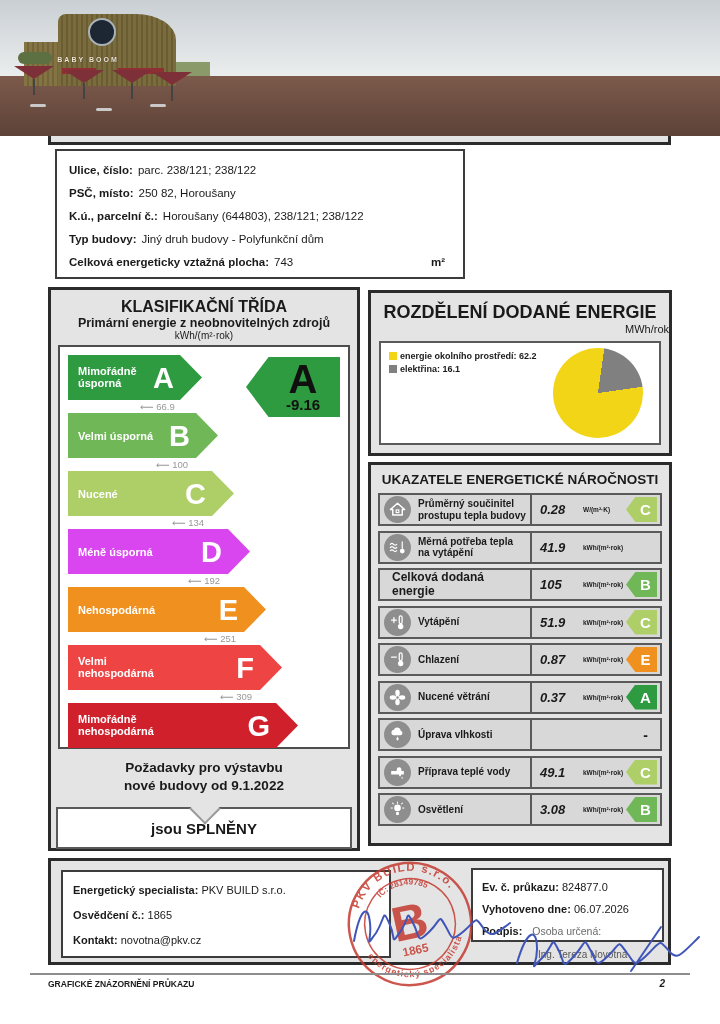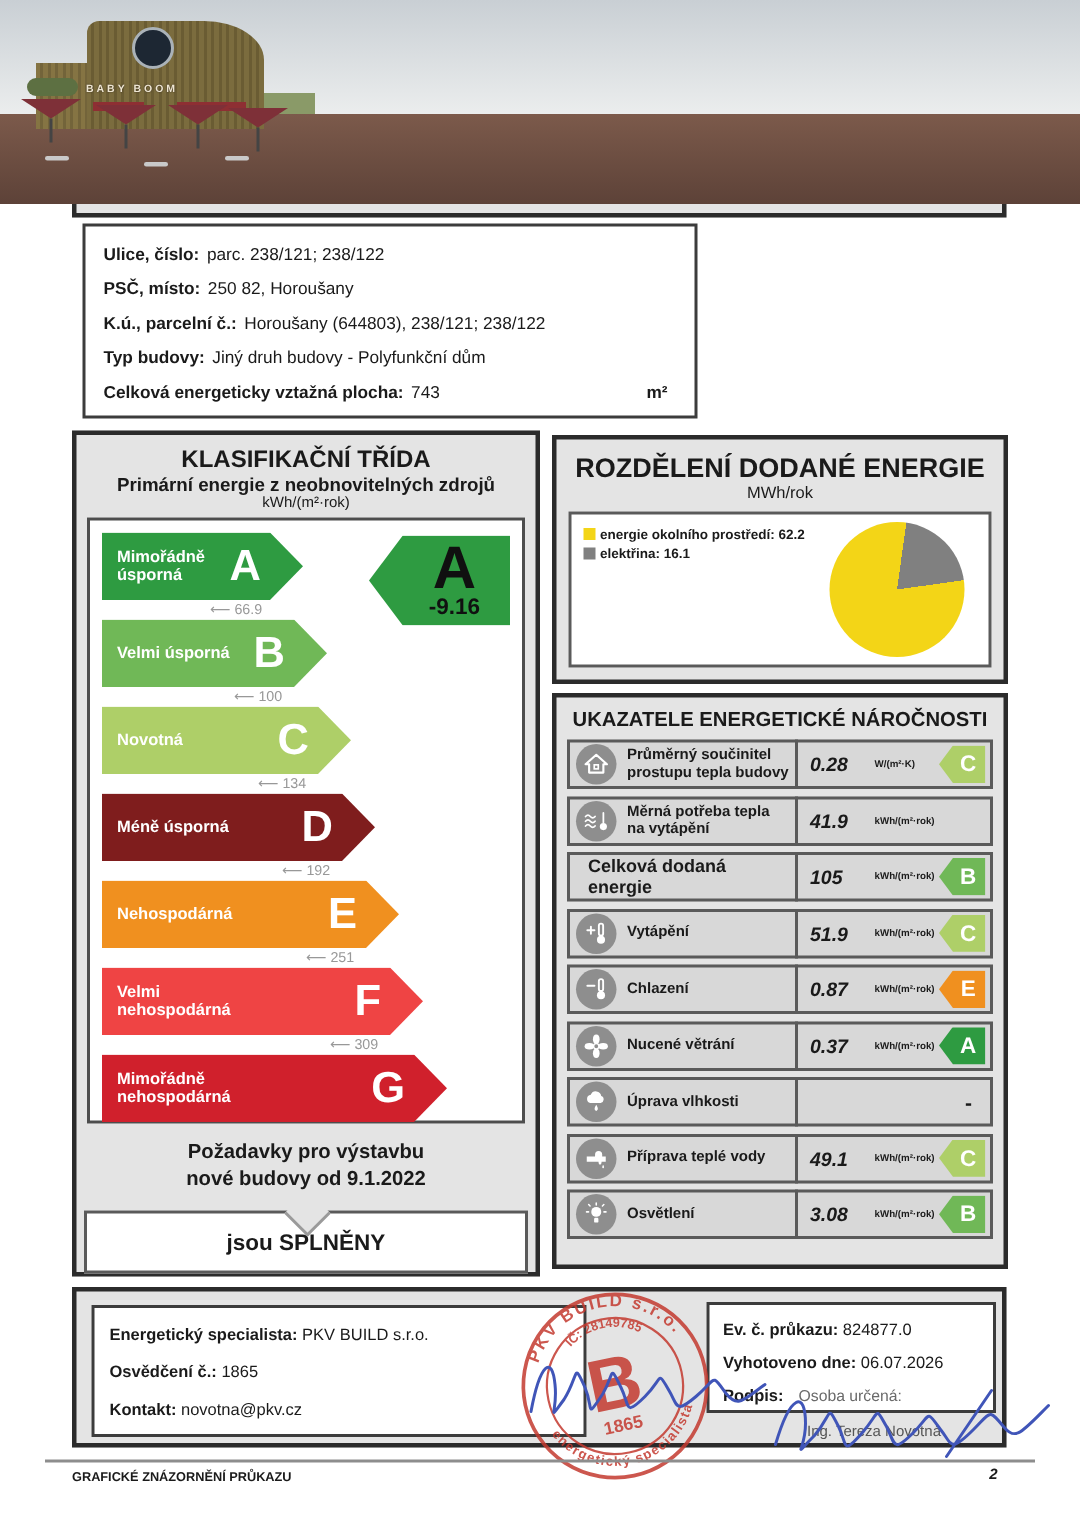--- a/index.html
+++ b/index.html
@@ -57,21 +57,21 @@
   .rating .bv{font-size:15px;font-weight:bold;line-height:16px;}
   .req{text-align:center;font-weight:bold;font-size:13.5px;padding:10px 0 12px;line-height:1.35;}
   .result{position:relative;margin:0 5px;height:38px;background:#fff;border:2px solid #5a5a5a;
           display:flex;align-items:center;justify-content:center;font-size:15px;font-weight:bold;}
   .tri{position:absolute;top:-11px;left:50%;width:20px;height:20px;margin-left:-10px;background:#e4e4e4;
        border-right:2px solid #9a9a9a;border-bottom:2px solid #9a9a9a;transform:rotate(45deg);}
 
   
   .piebox{left:368px;top:290px;width:304px;height:166px;}
   .piebox .t1{margin-top:9px;text-align:center;font-size:18px;font-weight:bold;}
-  .piebox .t2{text-align:center;font-size:11px;margin-bottom:6px;}
+  .piebox .t2{text-align:right;font-size:11px;margin-bottom:6px;}
   .pie-inner{position:relative;margin:0 8px;height:104px;background:#fff;border:2px solid #5a5a5a;box-sizing:border-box;}
   .legend{position:absolute;left:8px;top:8px;}
   .leg-item{display:flex;align-items:center;font-size:9px;font-weight:bold;margin-bottom:3px;}
   .leg-sw{width:8px;height:8px;margin-right:3px;flex:none;}
   .pie{position:absolute;right:16px;top:5px;width:90px;height:90px;border-radius:50%;}
 
   
   .ind{left:368px;top:462px;width:304px;height:384px;}
   .ind .t1{margin:7px 0 6px;text-align:center;font-size:13.5px;font-weight:bold;}
   .rows{padding:0 7px;}
@@ -159,25 +159,25 @@
         <span class="lbl">Mimořádně úsporná</span>
         <span class="ltr">A</span>
       </div>
       <div class="thr mt0">66.9</div>
       <div class="bar w1" style="background-color: rgb(112, 184, 87);">
         <span class="lbl">Velmi úsporná</span>
         <span class="ltr">B</span>
       </div>
       <div class="thr mt1">100</div>
       <div class="bar w2" style="background-color: rgb(174, 207, 104);">
-        <span class="lbl">Novotná</span>
+        <span class="lbl">Nucené</span>
         <span class="ltr">C</span>
       </div>
       <div class="thr mt2">134</div>
-      <div class="bar w3" style="background-color: #7f1d1d;">
+      <div class="bar w3" style="background-color: #d946ef;">
         <span class="lbl">Méně úsporná</span>
         <span class="ltr">D</span>
       </div>
       <div class="thr mt3">192</div>
       <div class="bar w4" style="background-color: rgb(240, 144, 31);">
         <span class="lbl">Nehospodárná</span>
         <span class="ltr">E</span>
       </div>
       <div class="thr mt4">251</div>
       <div class="bar w5" style="background-color: #ef4444;">

